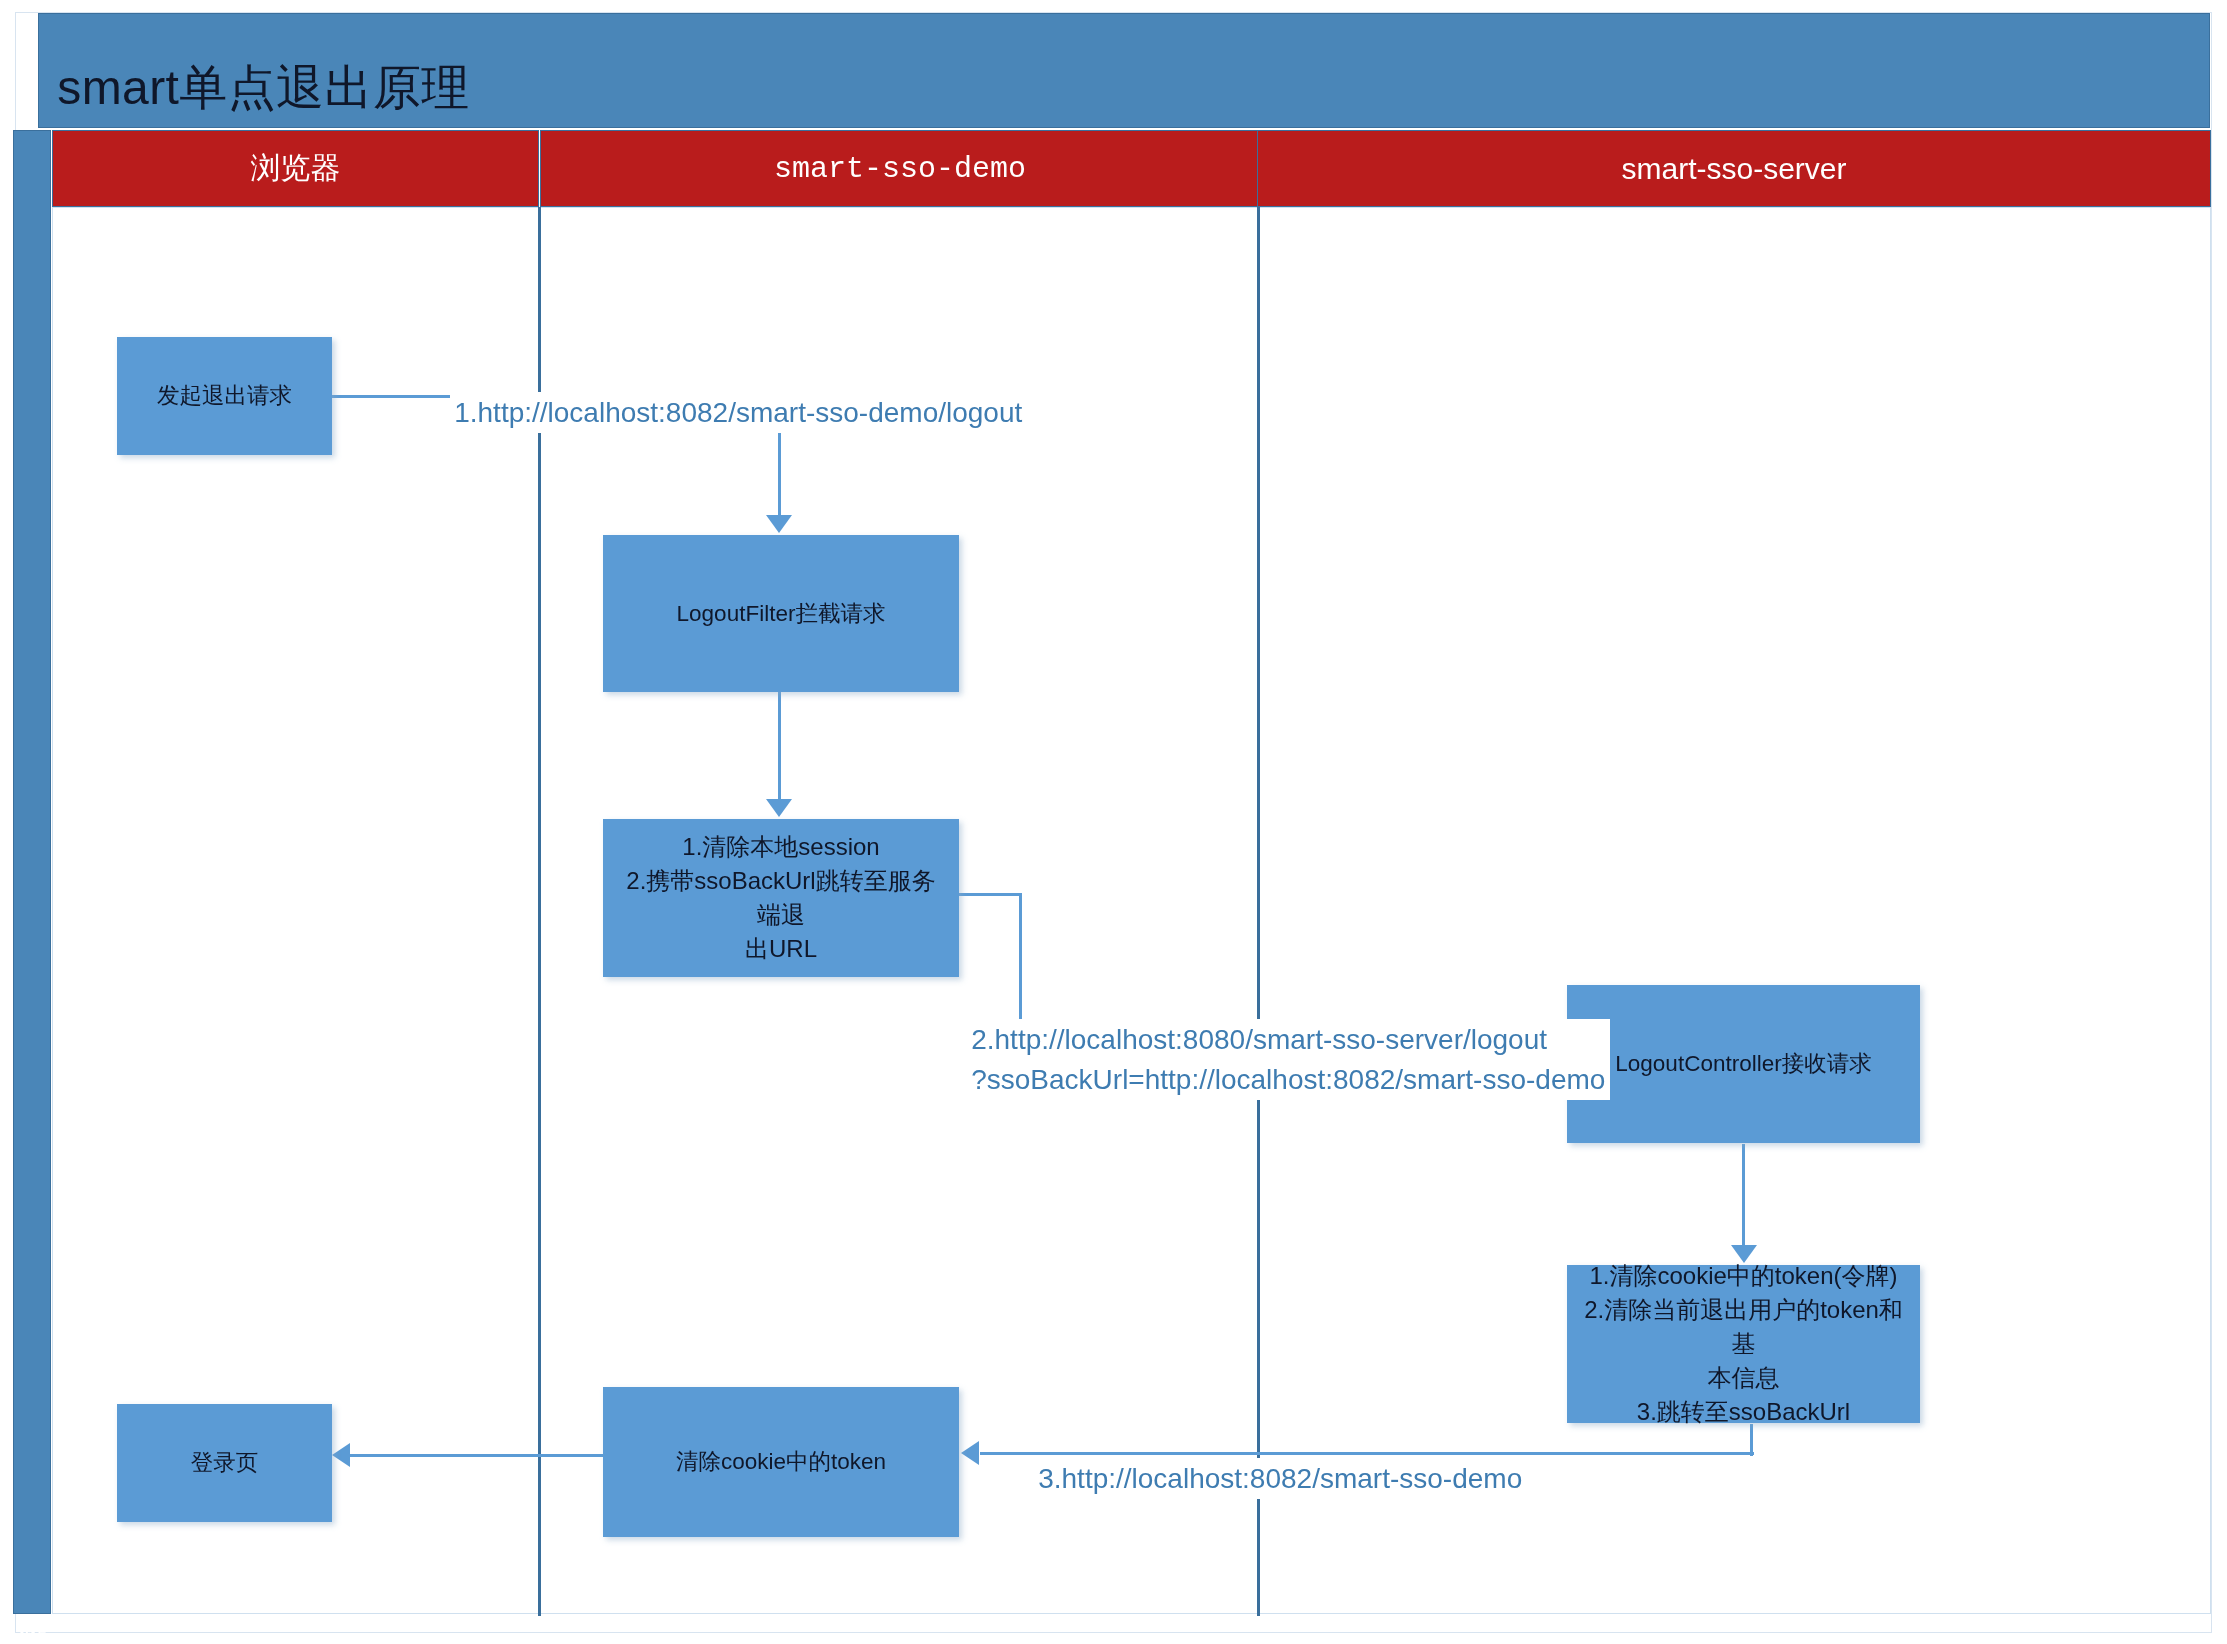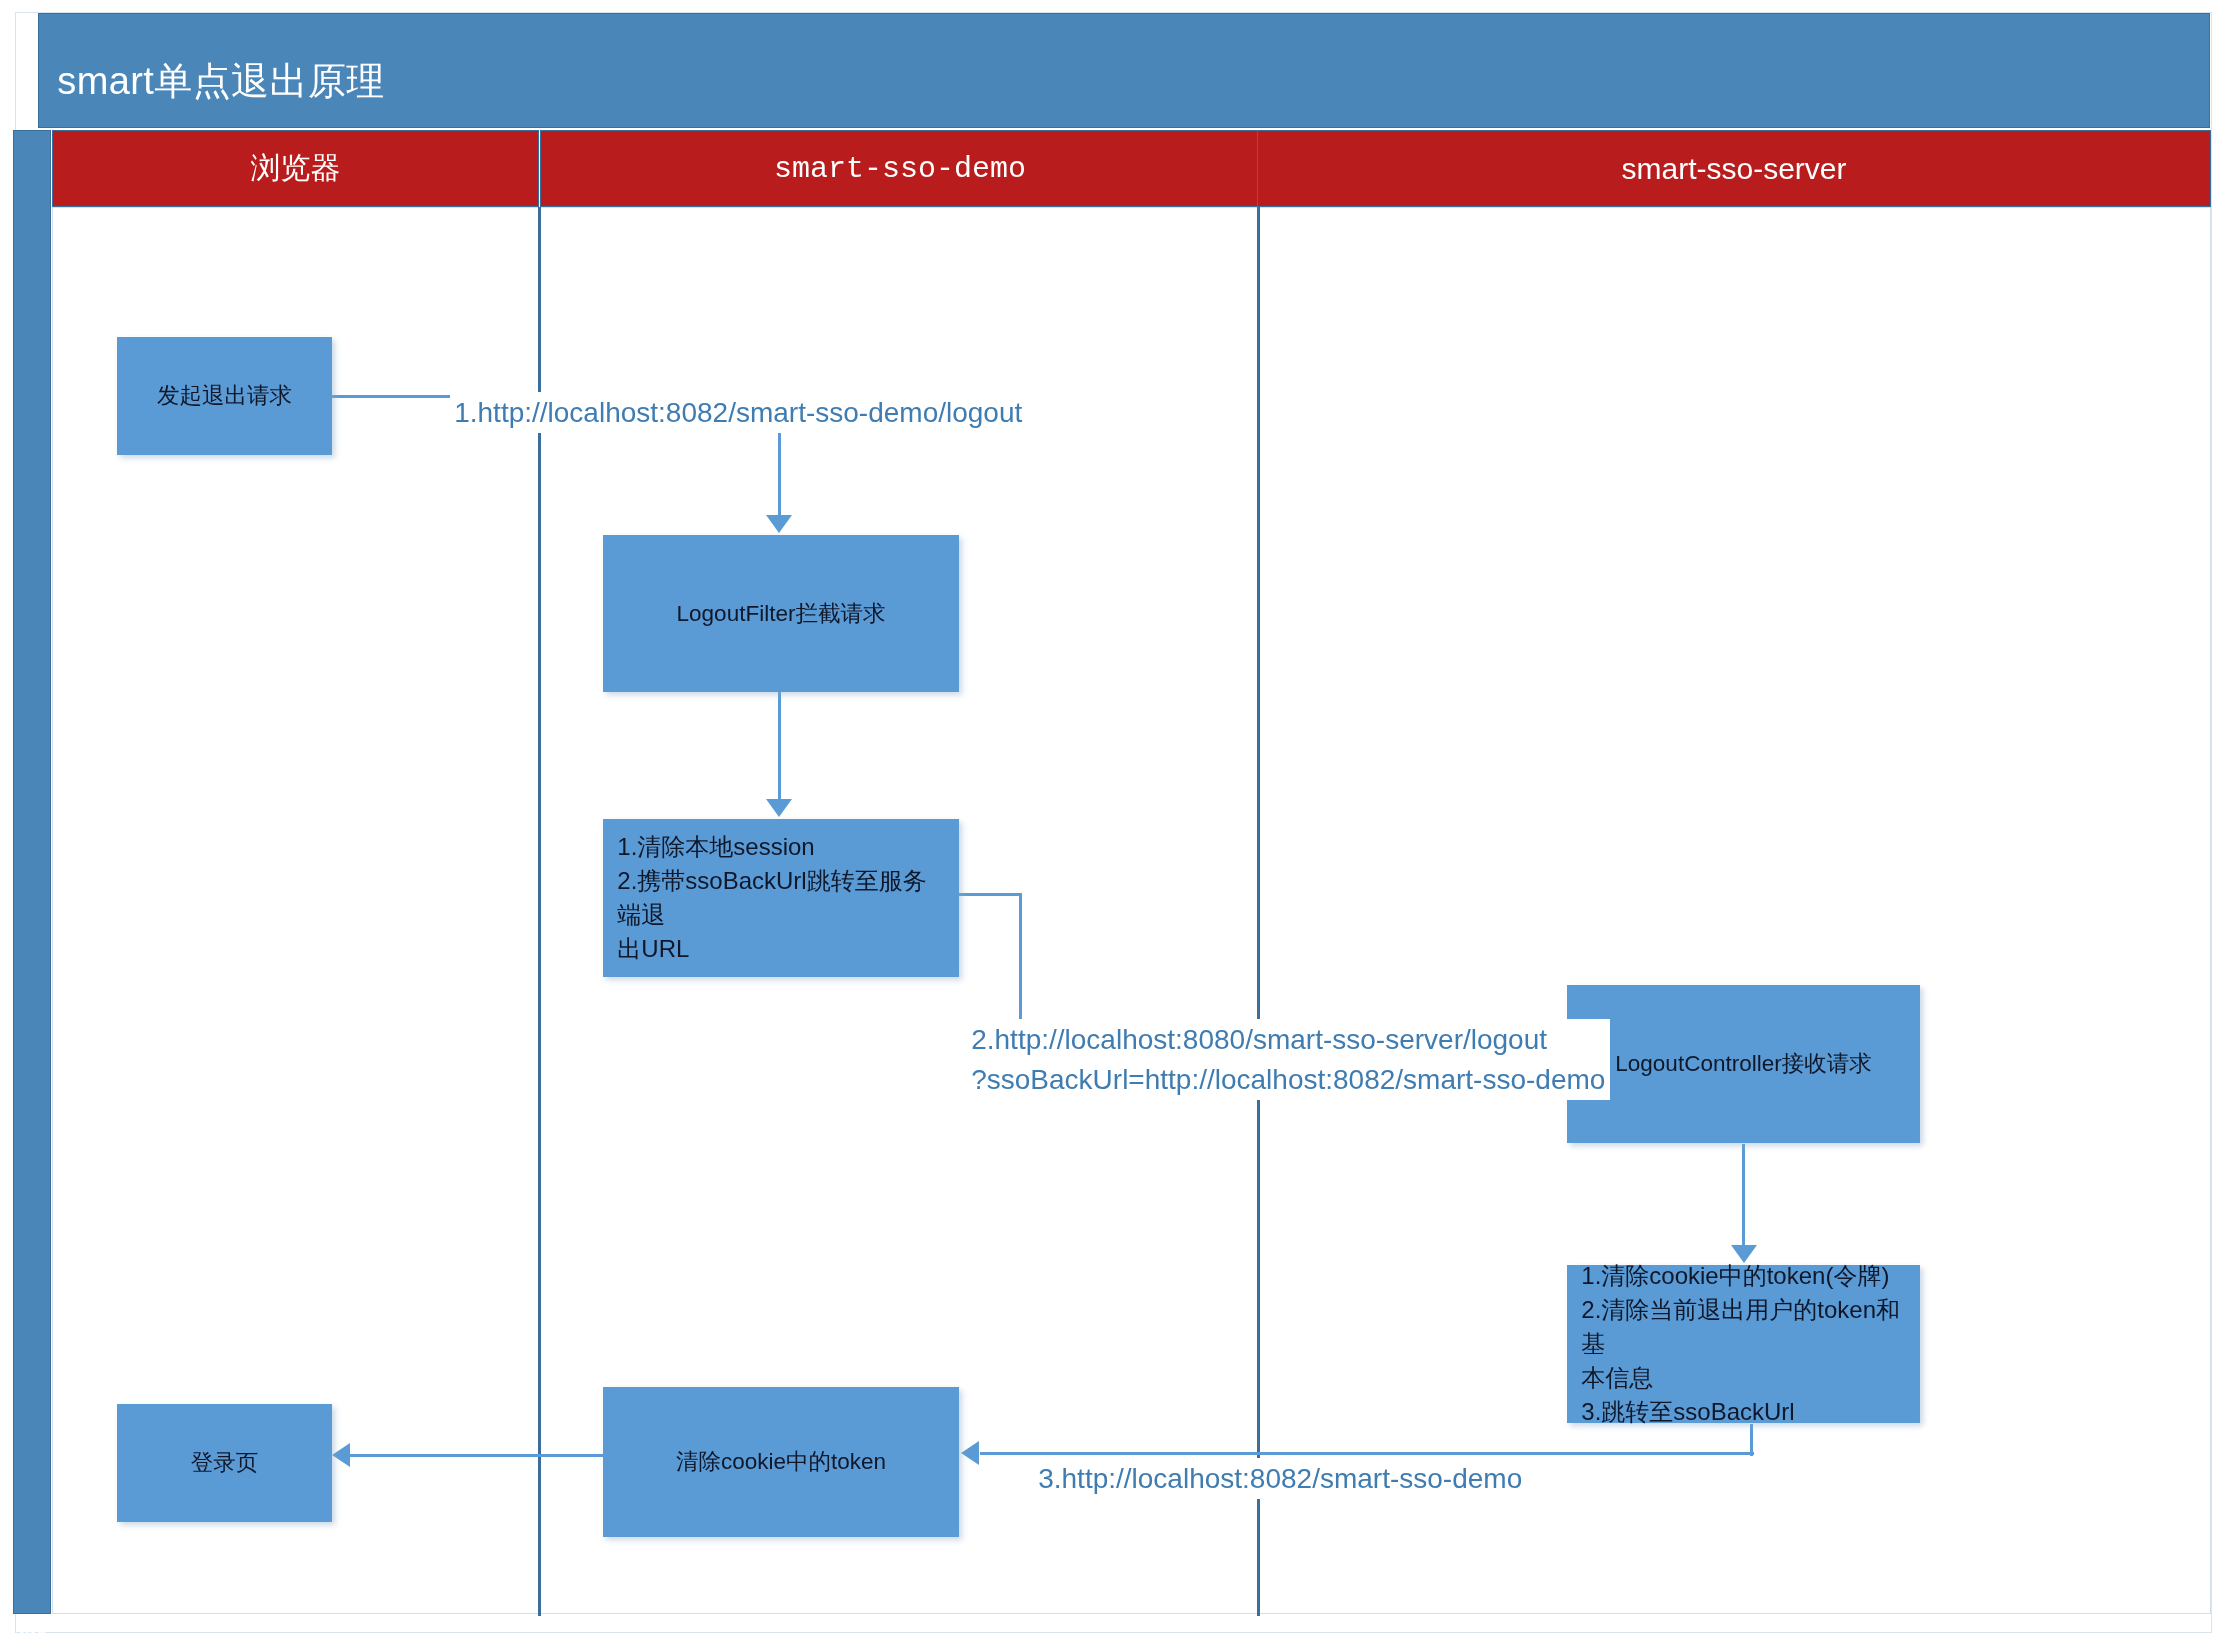--- a/index.html
+++ b/index.html
@@ -28,22 +28,22 @@
     position:absolute;
     left:38px; top:13.3px;
     width:2172px; height:115px;
     background:#4a86b8;
     border:0.8px solid #3a6f9c;
     box-sizing:border-box;
   }
   .title-band .title-text{
     position:absolute;
     left:18.3px; top:42px;
-    font-size:38px;
-    color:#ffffff;
+    font-size:48px;
+    color:#0f172a;
     letter-spacing:0.4px;
     white-space:nowrap;
   }
 
   
   .phase-strip{
     position:absolute;
     left:13.3px; top:130px;
     width:38px; height:1484px;
     background:#4a86b8;
@@ -114,21 +114,21 @@
     left:0; right:0; top:50%;
     transform:translateY(-50%);
     text-align:center;
     font-size:22.5px;
     line-height:1.35;
     padding:0 10px;
     box-sizing:border-box;
     white-space:pre-line;
   }
   .node.left-text .node-label{
-    text-align:left;
+    text-align:center;
     top:50%;
     padding:0 13.3px;
     font-size:24px;
     line-height:1.42;
   }
 
   #node-start        {left:117px;  top:337px;  width:215px; height:118px;}
   #node-filter       {left:603px;  top:535px;  width:356px; height:157px;}
   #node-clear-session{left:603px;  top:819px;  width:356px; height:158px;}
   #node-controller   {left:1567px; top:985px; width:353px; height:158px;}

